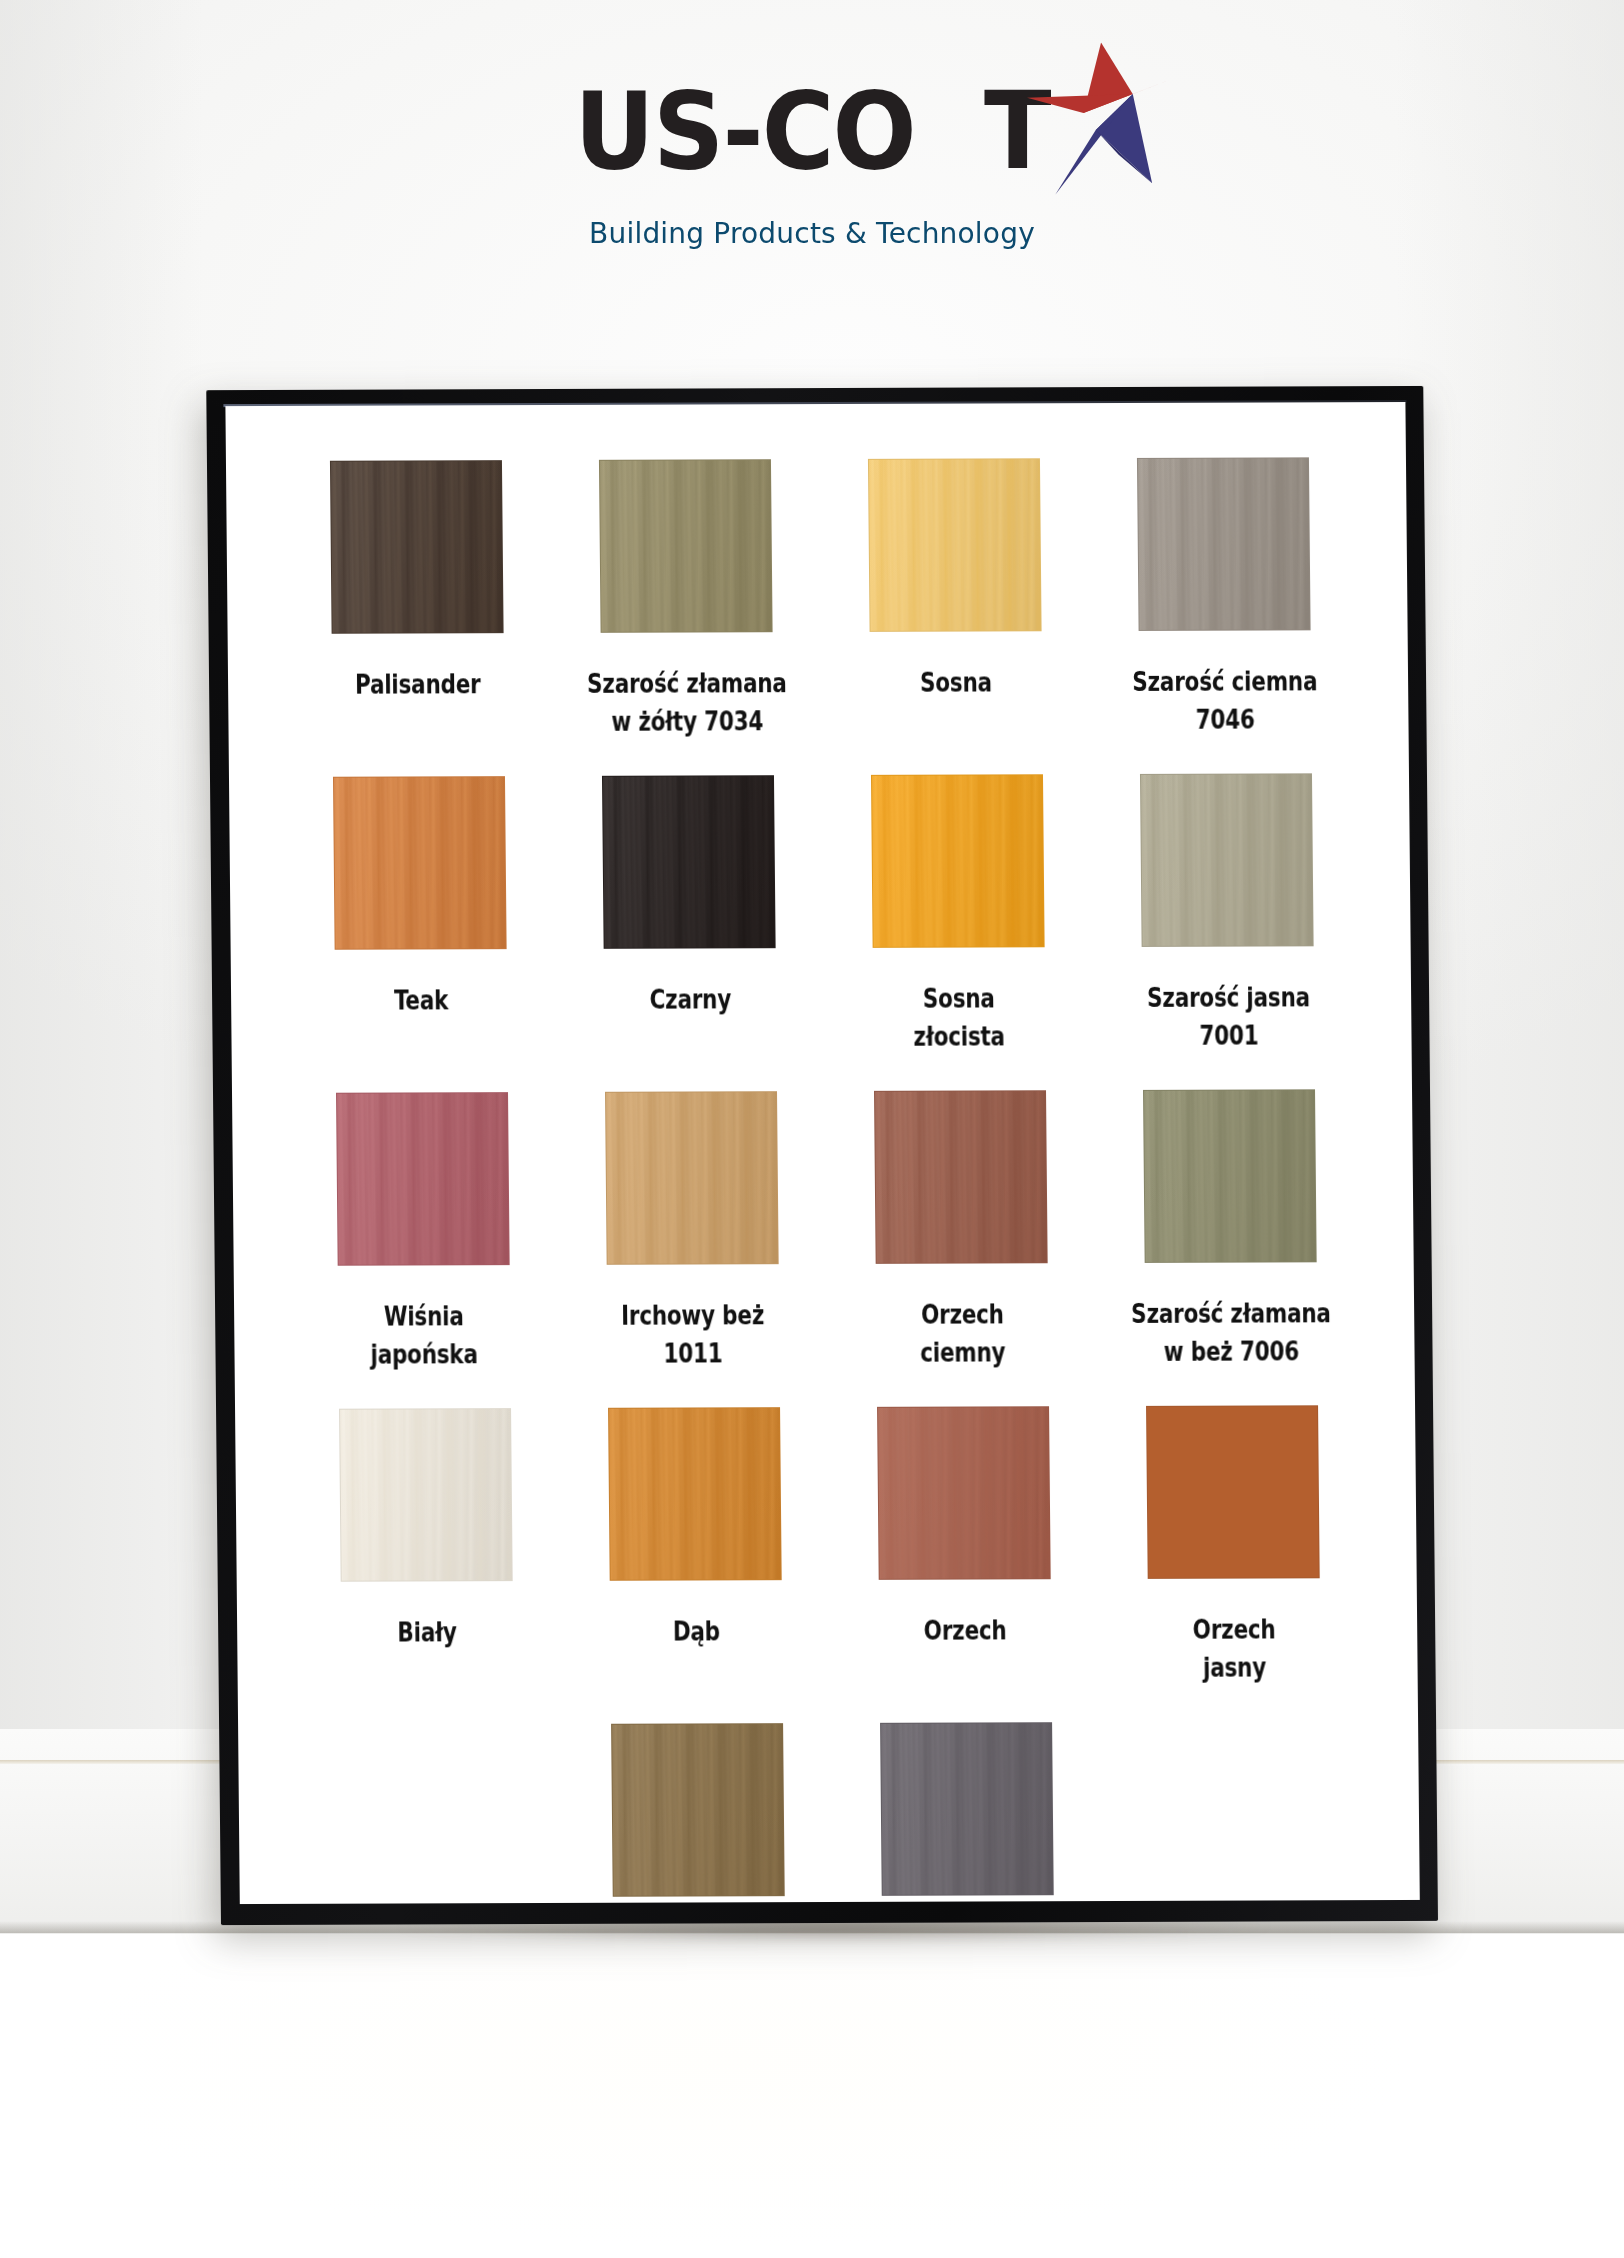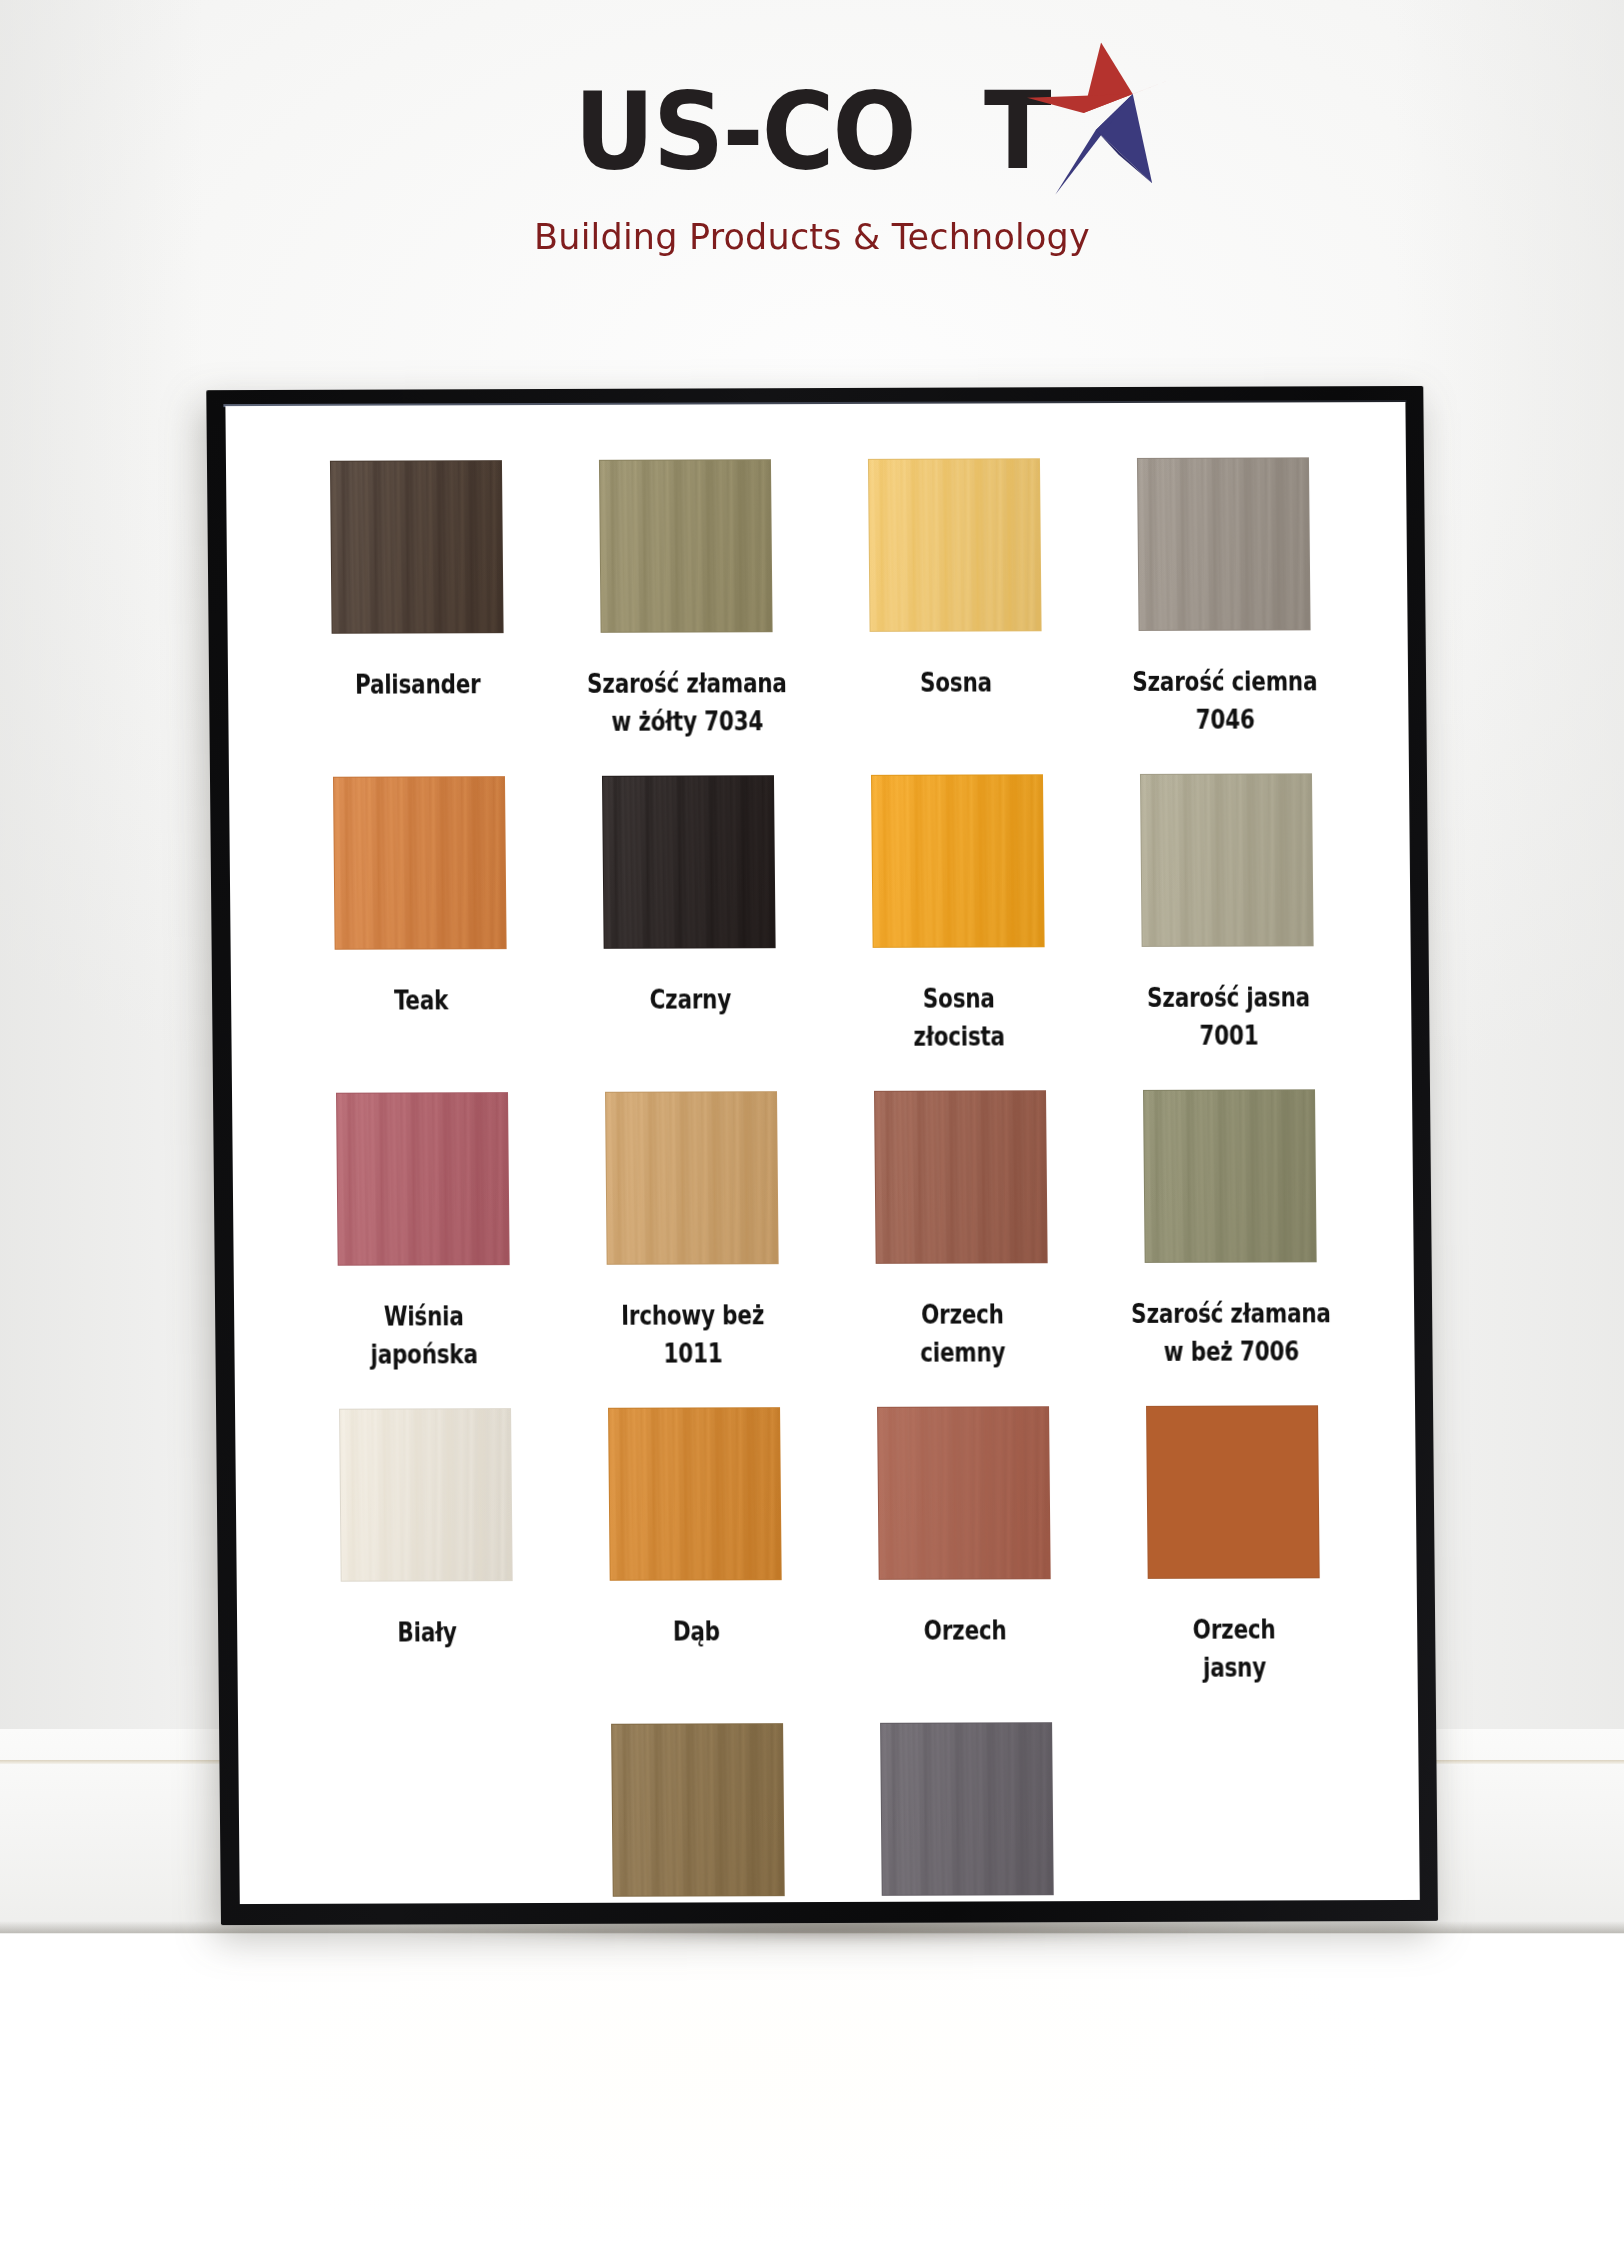--- a/index.html
+++ b/index.html
@@ -94,23 +94,23 @@
   .logo-gap { display: inline-block; width: 69px; }
   .logo-star {
     position: absolute;
     left: 446px; top: -32px;
     width: 148px; height: 141px;
     pointer-events: none;
   }
   .logo-tagline {
     margin-top: 37px;
     font-family: "DejaVu Sans", sans-serif;
-    font-size: 35px;
+    font-size: 28px;
     font-weight: 400;
-    color: #7f1d1d;
+    color: #0c4a6e;
     letter-spacing: 0.2px;
   }
 
   
   .poster-wrap {
     position: absolute;
     left: 221px; top: 388px;
     width: 1217px; height: 1535px;
     transform: rotate(-0.55deg) skewY(0.35deg);
     transform-origin: 50% 100%;

